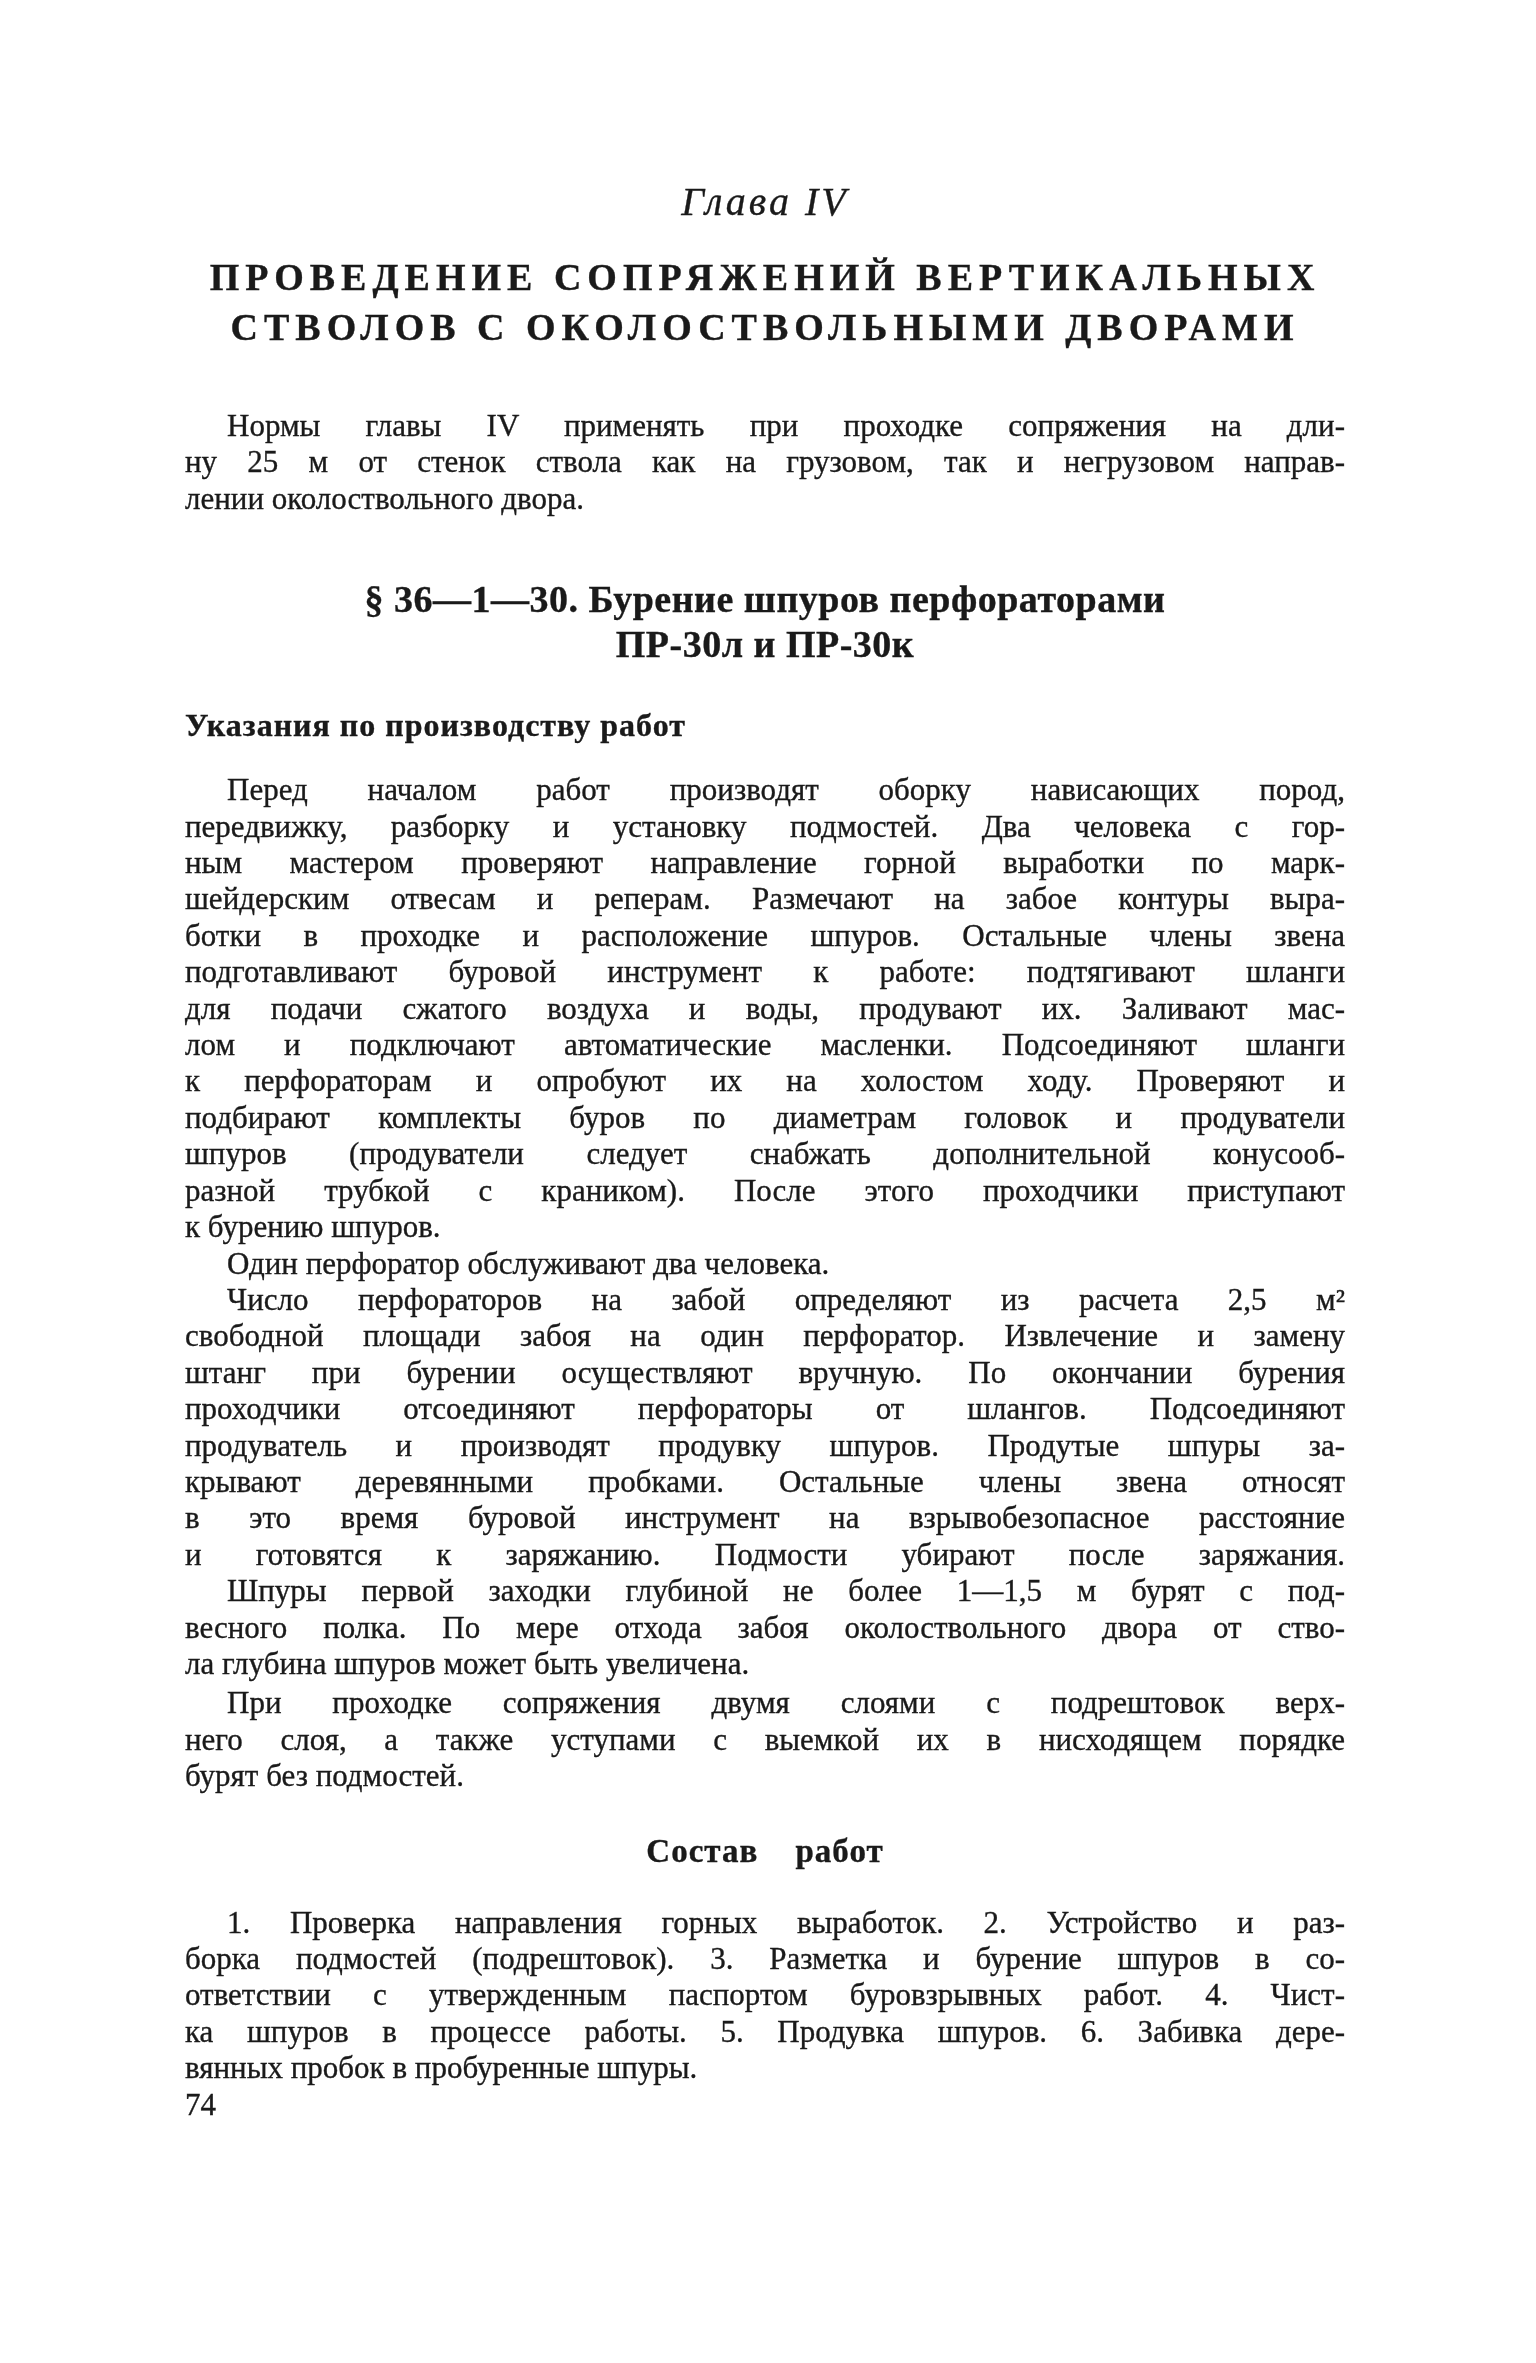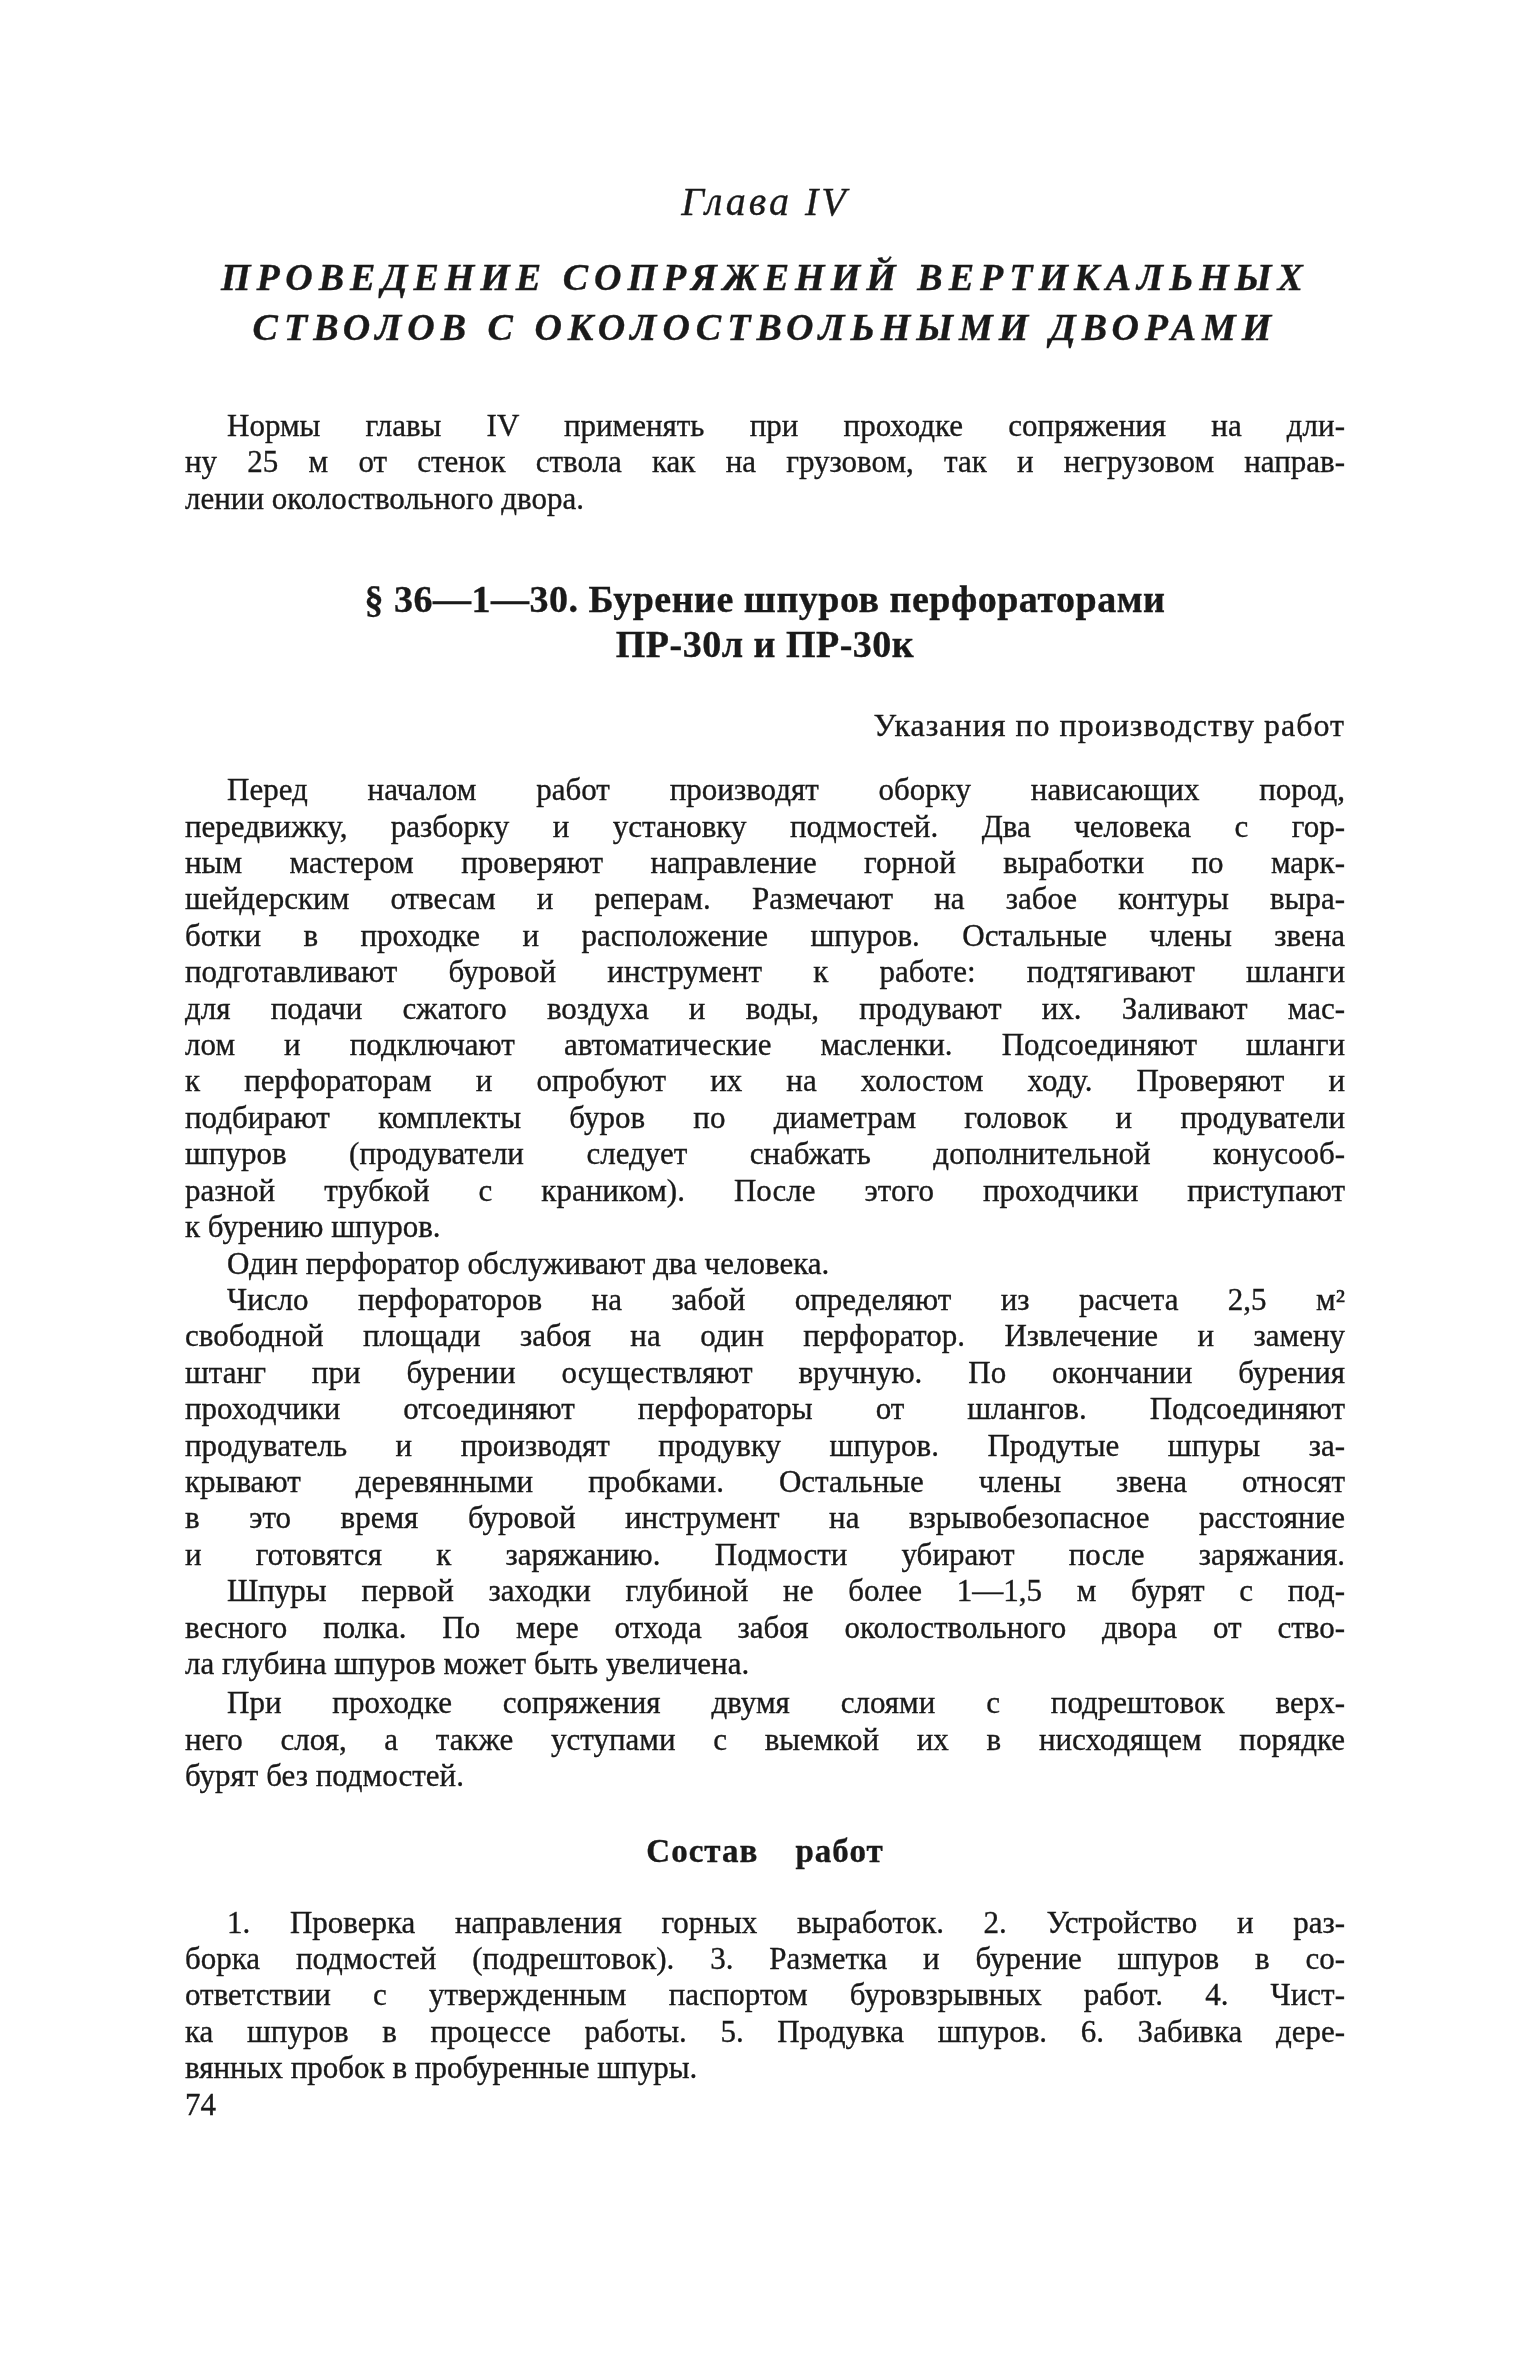--- a/index.html
+++ b/index.html
@@ -36,21 +36,20 @@
     text-align: center;
     letter-spacing: 3px;
   }
   .chapter-title {
     margin-top: 26px;
     font-size: 38px;
     line-height: 50px;
     font-weight: bold;
     text-align: center;
     letter-spacing: 6px;
-    font-style: italic;
   }
   .para {
     font-size: 31px;
     line-height: 36.4px;
   }
   .line {
     text-align: justify;
     text-align-last: justify;
     white-space: normal;
   }
@@ -62,22 +61,22 @@
     font-size: 38px;
     line-height: 45px;
     font-weight: bold;
     text-align: center;
     letter-spacing: 0.5px;
   }
   .subheading {
     margin-top: 39px;
     font-size: 32px;
     line-height: 38px;
-    font-weight: normal;
-    text-align: right;
+    font-weight: bold;
+    text-align: left;
     letter-spacing: 1px;
   }
   .p1 { margin-top: 28px; }
   .p2 { margin-top: 0; }
   .p3 { margin-top: 0; }
   .p4 { margin-top: 0; }
   .p5 { margin-top: 3px; }
   .composition-heading {
     margin-top: 36px;
     font-size: 33px;

